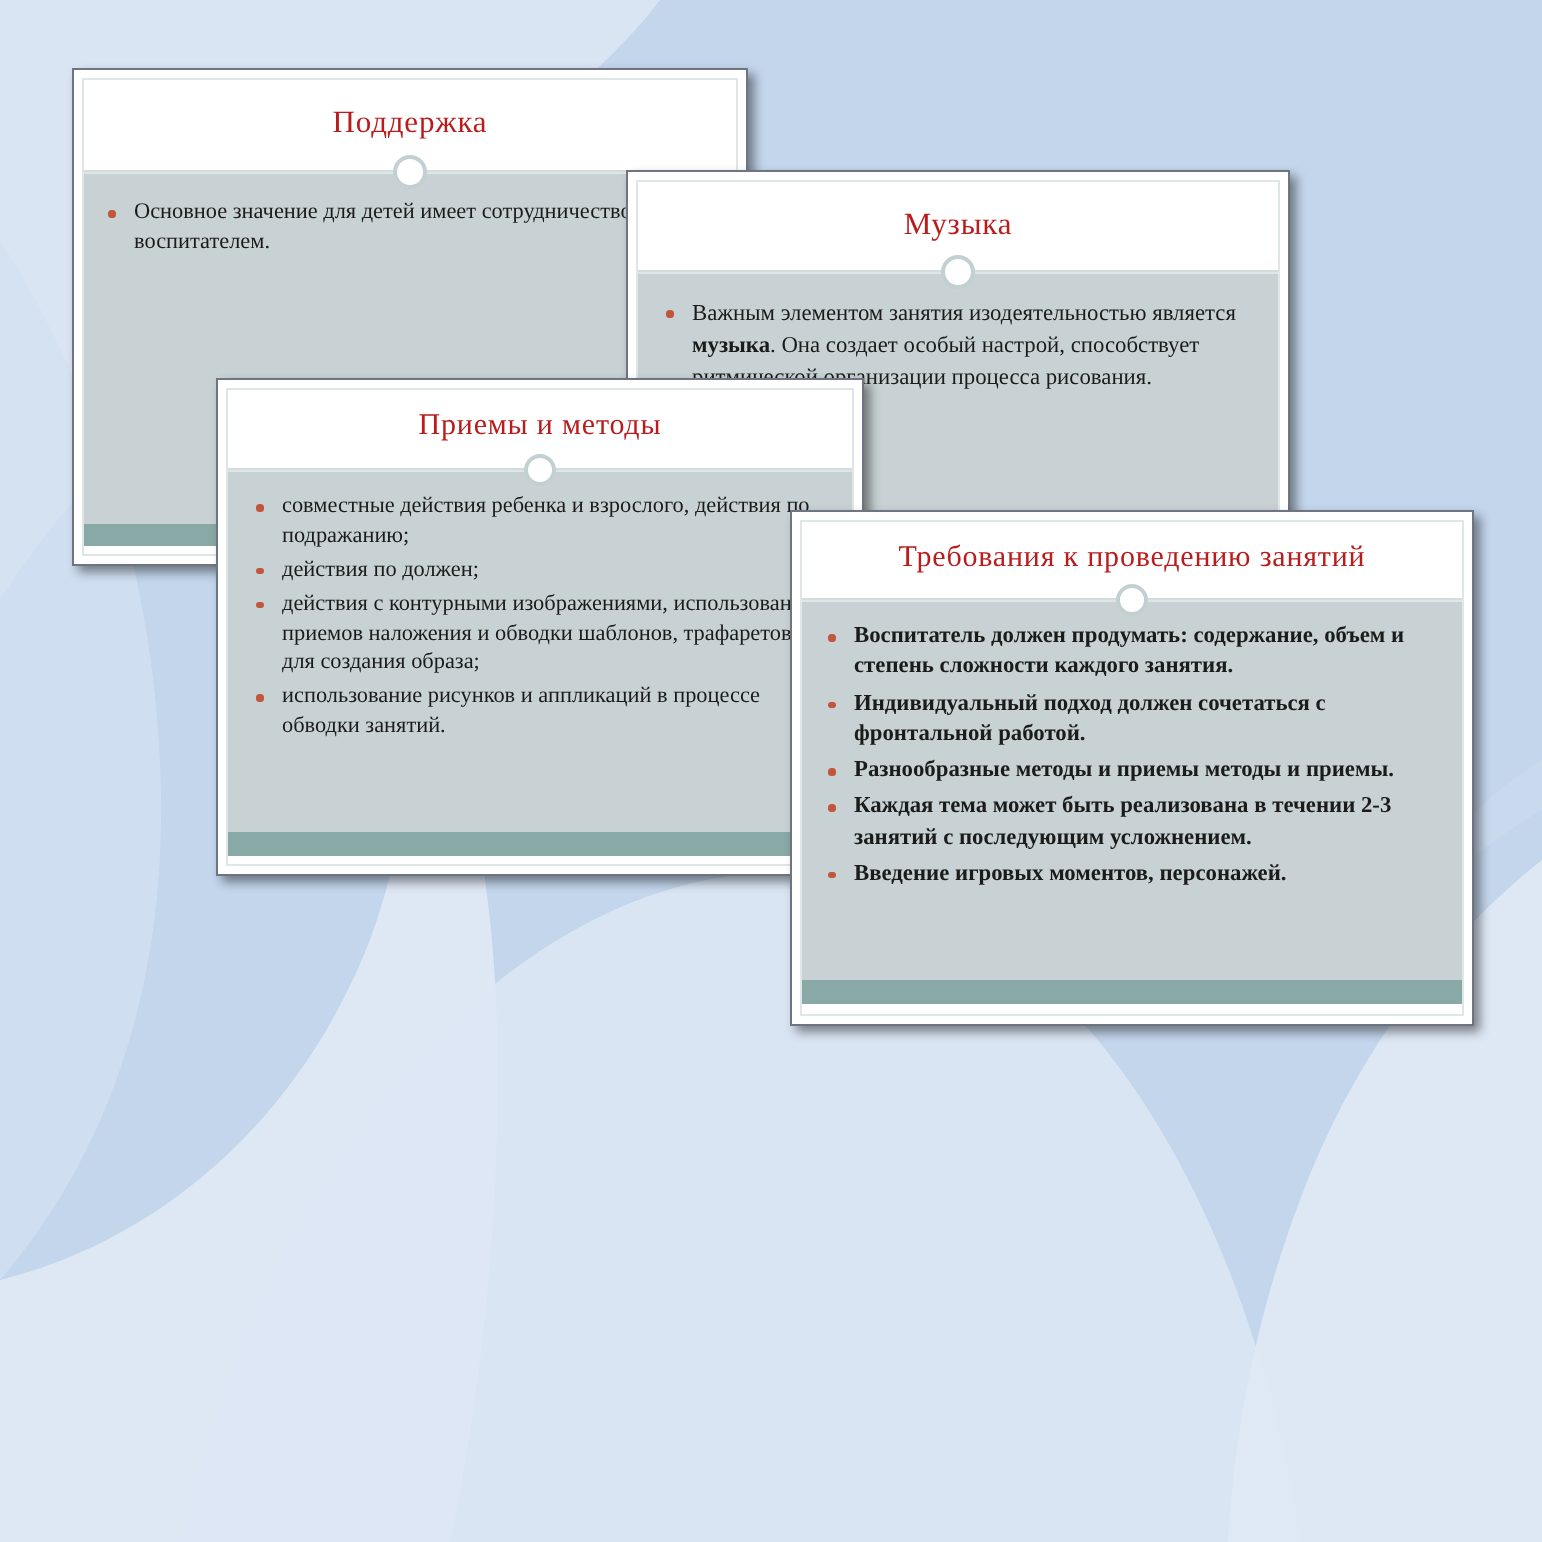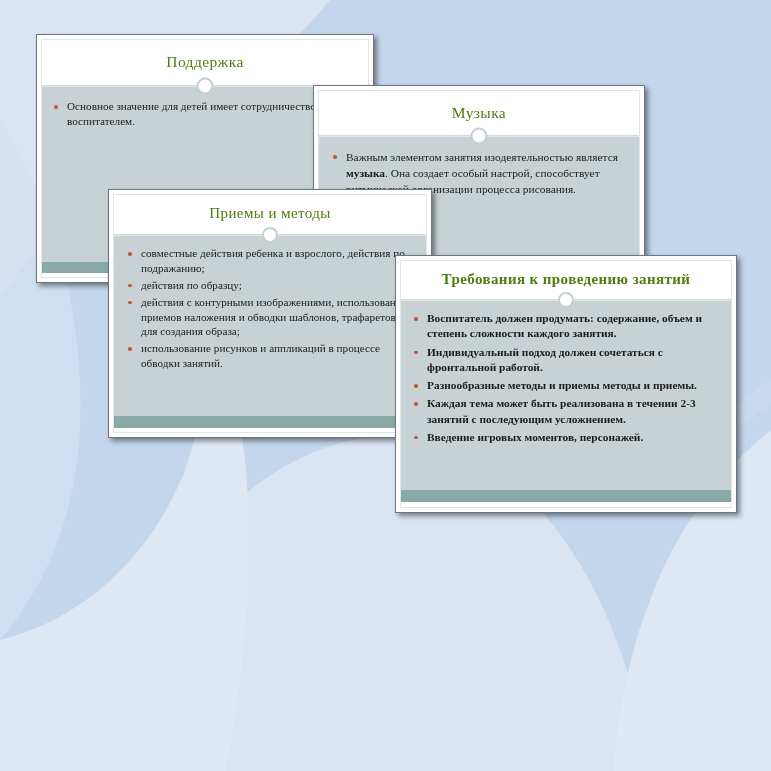--- a/index.html
+++ b/index.html
@@ -51,21 +51,21 @@
 
   .slide-titlebar {
     position: relative;
     flex: 0 0 auto;
     background: #ffffff;
     text-align: center;
     box-sizing: border-box;
   }
   .slide-title {
     font-family: "Liberation Serif", "DejaVu Serif", serif;
-    color: #4d7c0f;
+    color: #b91c1c;
     letter-spacing: 0.4px;
     white-space: nowrap;
     line-height: 1.15;
   }
 
   .title-rule {
     position: relative;
     height: 2px;
     background: #dfe6e6;
     margin: 0;
@@ -148,21 +148,21 @@
   #slide-3 .slide-title { font-size: 15px; }
   #slide-3 .rule-circle { width: 16px; height: 16px; }
   #slide-3 .slide-body { padding: 10px 12px 10px 14px; }
   #slide-3 .bullets li { font-size: 11.2px; line-height: 1.33; padding-left: 13px; margin-bottom: 2px; }
   #slide-3 .bullets li .bullet-dot { width: 3.5px; height: 3.5px; top: 6px; }
   #slide-3 .slide-footer { height: 12px; }
   #slide-3 .slide-footer-pad { height: 4px; }
 
   #slide-4 { left: 395px; top: 255px; width: 342px; height: 258px; z-index: 4; }
   #slide-4 .slide-titlebar { height: 38px; padding-top: 10px; }
-  #slide-4 .slide-title { font-size: 15px; font-weight: bold; }
+  #slide-4 .slide-title { font-size: 15px; }
   #slide-4 .rule-circle { width: 16px; height: 16px; }
   #slide-4 .slide-body { padding: 10px 14px 0 13px; font-weight: bold; }
   #slide-4 .bullets li { font-size: 11.4px; line-height: 1.34; padding-left: 13px; margin-bottom: 3px; }
   #slide-4 .bullets li .bullet-dot { width: 3.5px; height: 3.5px; top: 6px; }
   #slide-4 .slide-footer { height: 12px; }
   #slide-4 .slide-footer-pad { height: 5px; }
 </style>
 </head>
 <body>
 
@@ -229,21 +229,21 @@
         <span class="rule-circle"></span>
       </div>
       <div class="slide-body">
         <ul class="bullets">
           <li>
             <span class="bullet-dot"></span>
             <span>совместные действия ребенка и взрослого, действия по подражанию;</span>
           </li>
           <li>
             <span class="bullet-dot"></span>
-            <span>действия по образцу;</span>
+            <span>действия по должен;</span>
           </li>
           <li>
             <span class="bullet-dot"></span>
             <span>действия с контурными изображениями, использование приемов наложения и обводки шаблонов, трафаретов для создания образа;</span>
           </li>
           <li>
             <span class="bullet-dot"></span>
             <span>использование рисунков и аппликаций в процессе обводки занятий.</span>
           </li>
         </ul>

